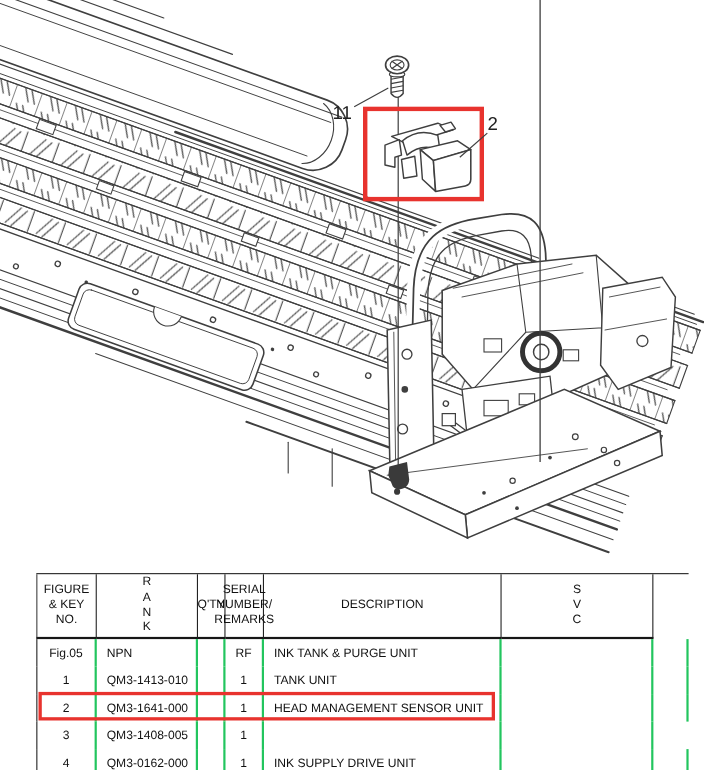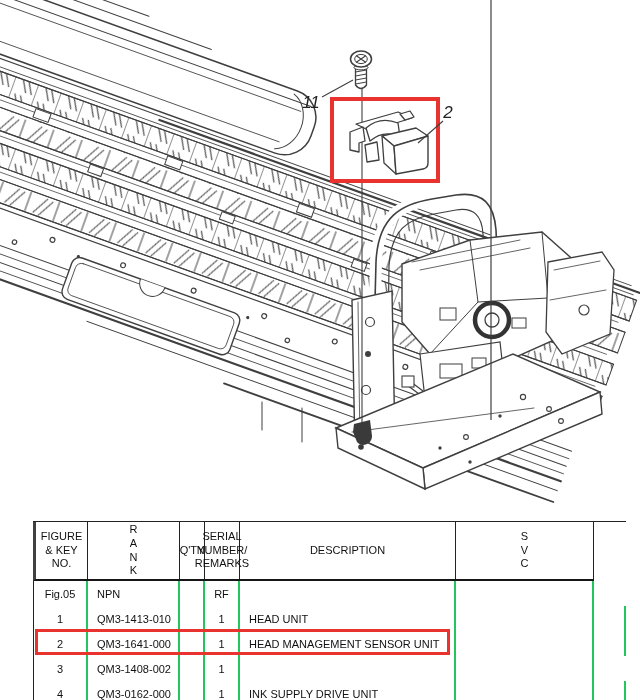--- a/index.html
+++ b/index.html
@@ -1,33 +1,33 @@
 <!DOCTYPE html>
 <html><head>
 <meta charset="utf-8">
 <style>
   html,body{margin:0;padding:0;background:#888;}
   .screen{
     position:relative;width:640px;height:700px;background:#ffffff;
     overflow:hidden;font-family:"Liberation Sans", sans-serif;color:#111;
   }
-  .diagram-wrap{position:absolute;left:0;top:0;width:640px;height:516px;font-style:italic;}
+  .diagram-wrap{position:absolute;left:0;top:0;width:640px;height:516px;}
   svg text.callout{font-family:"Liberation Sans", sans-serif;font-size:17px;fill:#222;}
   
   .parts-table{
     position:absolute;left:33px;top:521px;width:593px;
     border-top:1.5px solid #222;
   }
   .tgrid{display:grid;grid-template-columns:55px 92px 25px 35px 216px 138px 32px;}
   .hcell{
     border-right:1px solid #222;border-bottom:2.5px solid #161616;
     height:57px;display:flex;align-items:center;justify-content:center;
     text-align:center;font-size:11px;line-height:1.25;white-space:pre-line;
   }
-  .hcell.first{border-left:3px solid #404040;text-align:center;}
+  .hcell.first{border-left:1px solid #404040;text-align:center;}
   .bcell{
     border-right:2px solid #22c55e;height:25px;display:flex;align-items:center;
     font-size:11px;white-space:nowrap;overflow:hidden;
   }
   .bcell.first{border-left:1px solid #222;}
   .bcell.center{justify-content:center;}
   .bcell.left{padding-left:9px;}
   .row-highlight{
     position:absolute;left:2px;top:107px;width:409px;height:20px;
     border:3px solid #e8332e;pointer-events:none;
@@ -237,44 +237,45 @@
       <div class="hcell">S
 V
 C</div>
     </div>
 
     <div class="tgrid">
       <div class="bcell first center">Fig.05</div>
       <div class="bcell left">NPN</div>
       <div class="bcell center"></div>
       <div class="bcell center">RF</div>
+      <div class="bcell left">INK TANK &amp; PURGE UNIT</div>
       <div class="bcell"></div>
       <div class="bcell"></div>
     </div>
     <div class="tgrid">
       <div class="bcell first center">1</div>
       <div class="bcell left">QM3-1413-010</div>
       <div class="bcell center"></div>
       <div class="bcell center">1</div>
-      <div class="bcell left">HEAD UNIT</div>
+      <div class="bcell left">TANK UNIT</div>
       <div class="bcell"></div>
       <div class="bcell"></div>
     </div>
     <div class="tgrid">
       <div class="bcell first center">2</div>
       <div class="bcell left">QM3-1641-000</div>
       <div class="bcell center"></div>
       <div class="bcell center">1</div>
       <div class="bcell left">HEAD MANAGEMENT SENSOR UNIT</div>
       <div class="bcell"></div>
       <div class="bcell"></div>
     </div>
     <div class="tgrid">
       <div class="bcell first center">3</div>
-      <div class="bcell left">QM3-1408-002</div>
+      <div class="bcell left">QM3-1408-005</div>
       <div class="bcell center"></div>
       <div class="bcell center">1</div>
       <div class="bcell"></div>
       <div class="bcell"></div>
     </div>
     <div class="tgrid">
       <div class="bcell first center">4</div>
       <div class="bcell left">QM3-0162-000</div>
       <div class="bcell center"></div>
       <div class="bcell center">1</div>

